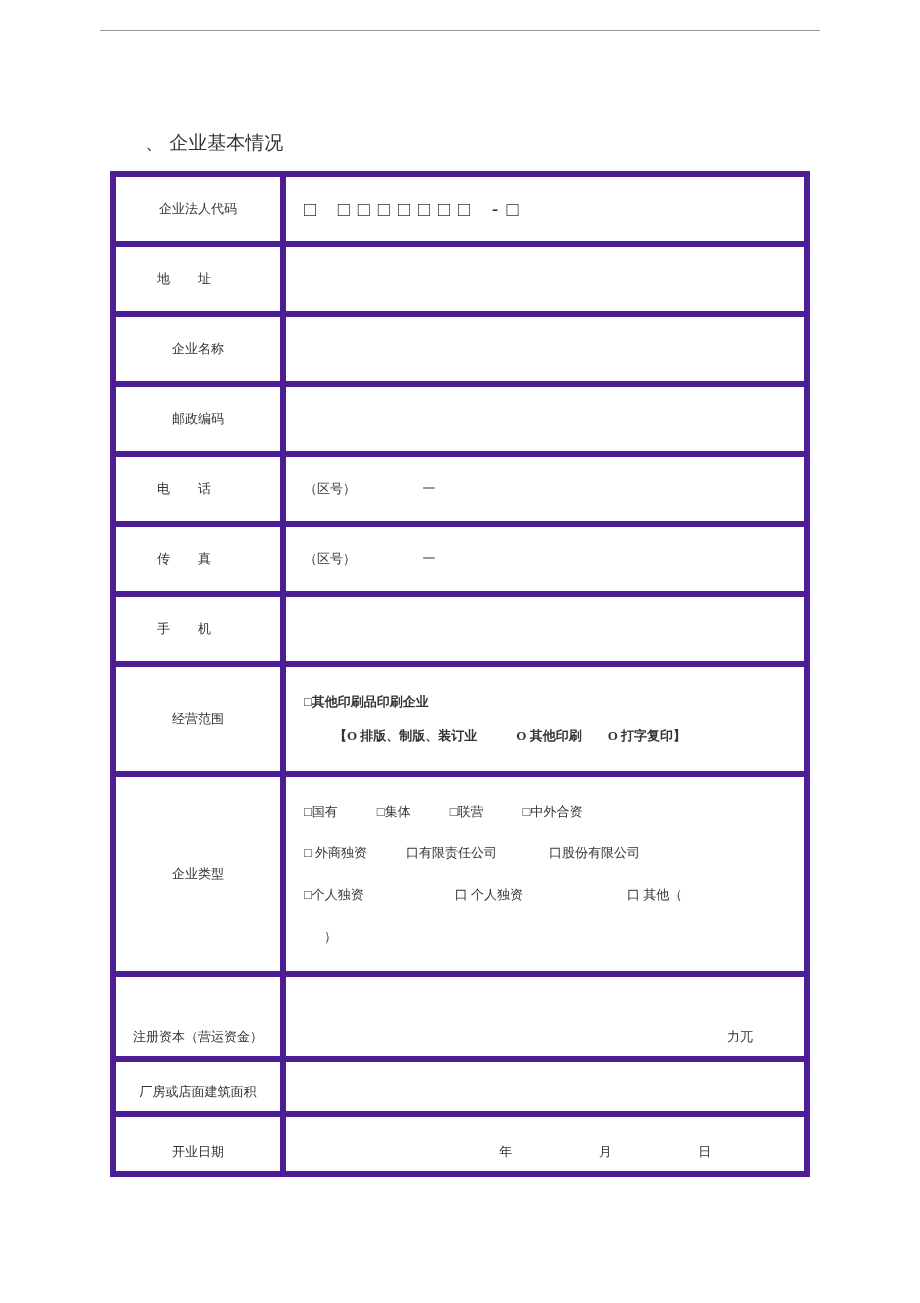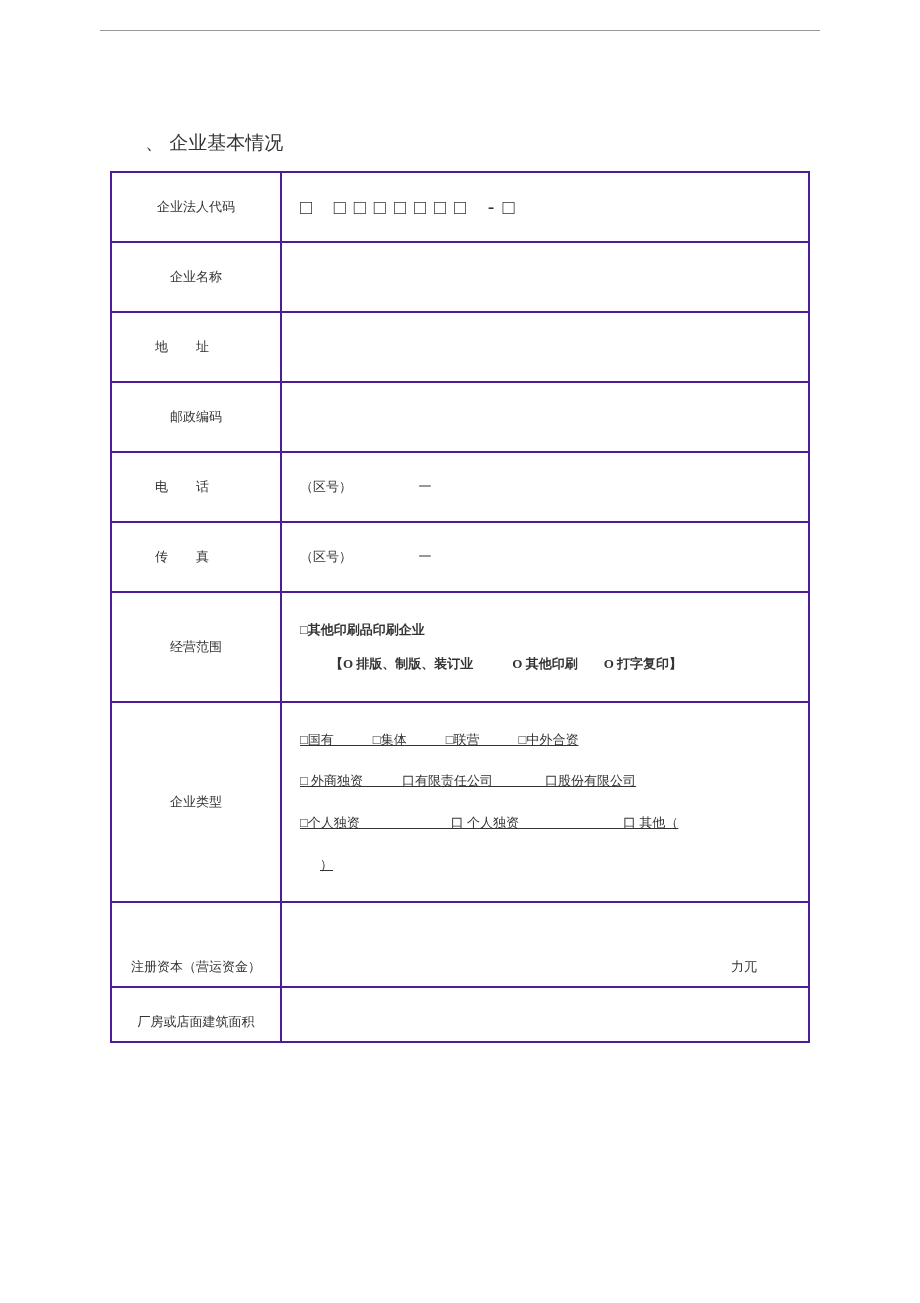--- a/index.html
+++ b/index.html
@@ -29,21 +29,21 @@
     padding-bottom: 15px;
     padding-left: 35px;
     font-family: "SimHei", "黑体", sans-serif;
   }
   table {
     border-collapse: collapse;
     width: 100%;
     table-layout: fixed;
   }
   td {
-    border: 2px solid #4c1d95;
+    border: 6px solid #4c1d95;
     font-size: 13px;
     padding: 0 10px;
     vertical-align: middle;
   }
   col.label { width: 170px; }
   .label-cell {
     text-align: center;
     padding: 0 15px;
   }
   .row-std { height: 70px; }
@@ -54,21 +54,21 @@
   .row-date { height: 60px; }
   .value-cell { padding-left: 18px; }
   .boxes {
     font-family: Arial, sans-serif;
     letter-spacing: 8px;
     font-size: 20px;
   }
   .spaced-2 { letter-spacing: 28px; }
   .scope-inner { line-height: 2.6; padding: 8px 0; font-weight: bold; }
   .scope-line2 { padding-left: 30px; }
-  .type-inner { line-height: 3.2; padding: 6px 0; text-decoration: underline; }
+  .type-inner { line-height: 3.2; padding: 6px 0; }
   .bot-label { text-align: center; vertical-align: bottom; padding-bottom: 10px; }
   .reg-value { text-align: right; padding-right: 51px; vertical-align: bottom; padding-bottom: 10px; }
   .date-value { vertical-align: bottom; padding-bottom: 10px; }
   .date-value span.gap { display:inline-block; }
 </style>
 </head>
 <body>
 
 <div class="page">
   <div class="header-line"></div>
@@ -83,28 +83,28 @@
 
     <tbody>
         <tr class="row-std">
       <td class="label-cell">企业法人代码</td>
       <td class="value-cell">
         <span class="boxes">□ □□□□□□□ -□</span>
       </td>
     </tr>
 
     <tr class="row-std">
-      <td class="label-cell">企业名称</td>
+      <td class="label-cell">
+        <span class="spaced-2"><span>地</span><span>址</span></span>
+      </td>
       <td class="value-cell"></td>
     </tr>
 
     <tr class="row-std">
-      <td class="label-cell">
-        <span class="spaced-2"><span>地</span><span>址</span></span>
-      </td>
+      <td class="label-cell">企业名称</td>
       <td class="value-cell"></td>
     </tr>
 
     <tr class="row-std">
       <td class="label-cell">邮政编码</td>
       <td class="value-cell"></td>
     </tr>
 
     <tr class="row-std">
       <td class="label-cell">
@@ -121,20 +121,26 @@
       <td class="label-cell">
         <span class="spaced-2"><span>传</span><span>真</span></span>
       </td>
       <td class="value-cell">
         <span>（区号）</span>
         <span style="display:inline-block;width:60px"></span>
         <span>一</span>
       </td>
     </tr>
 
+    <tr class="row-std">
+      <td class="label-cell">
+        <span class="spaced-2"><span>手</span><span>机</span></span>
+      </td>
+      <td class="value-cell"></td>
+    </tr>
 
     <tr class="row-scope">
       <td class="label-cell">经营范围</td>
       <td class="value-cell">
         <div class="scope-inner">
           <div>□其他印刷品印刷企业</div>
           <div class="scope-line2">【O 排版、制版、装订业　　　O 其他印刷　　O 打字复印】</div>
         </div>
       </td>
     </tr>
@@ -156,16 +162,27 @@
       <td class="reg-value">
         <span>力兀</span>
       </td>
     </tr>
 
     <tr class="row-area">
       <td class="bot-label">厂房或店面建筑面积</td>
       <td class="value-cell"></td>
     </tr>
 
+    <tr class="row-date">
+      <td class="bot-label">开业日期</td>
+      <td class="date-value">
+        <span class="gap" style="width:200px"></span>
+        <span>年</span>
+        <span class="gap" style="width:80px"></span>
+        <span>月</span>
+        <span class="gap" style="width:80px"></span>
+        <span>日</span>
+      </td>
+    </tr>
 
   </tbody>
     </table>
 </div>
 
 </body></html>

